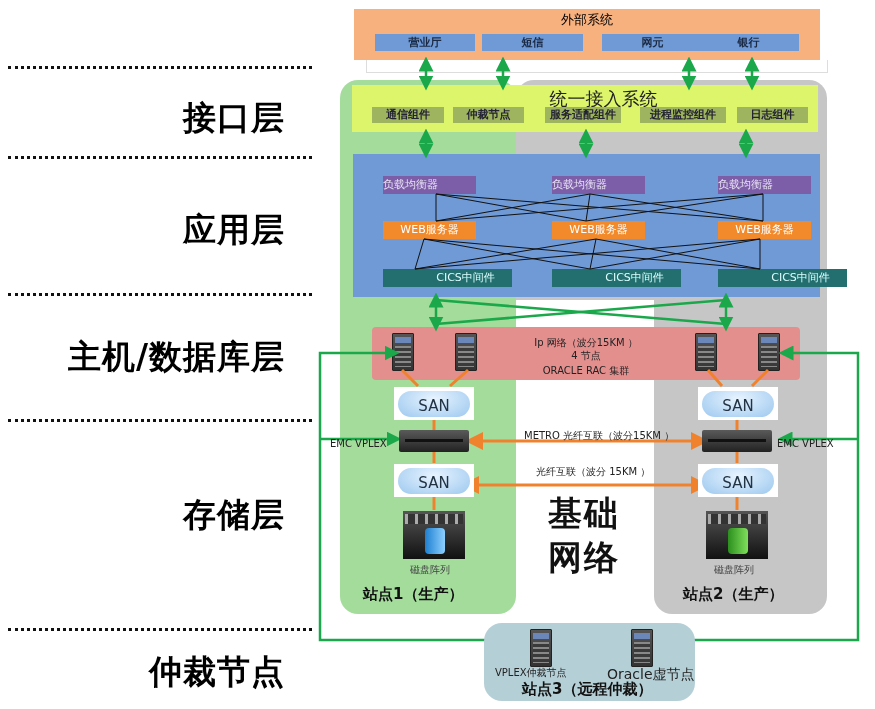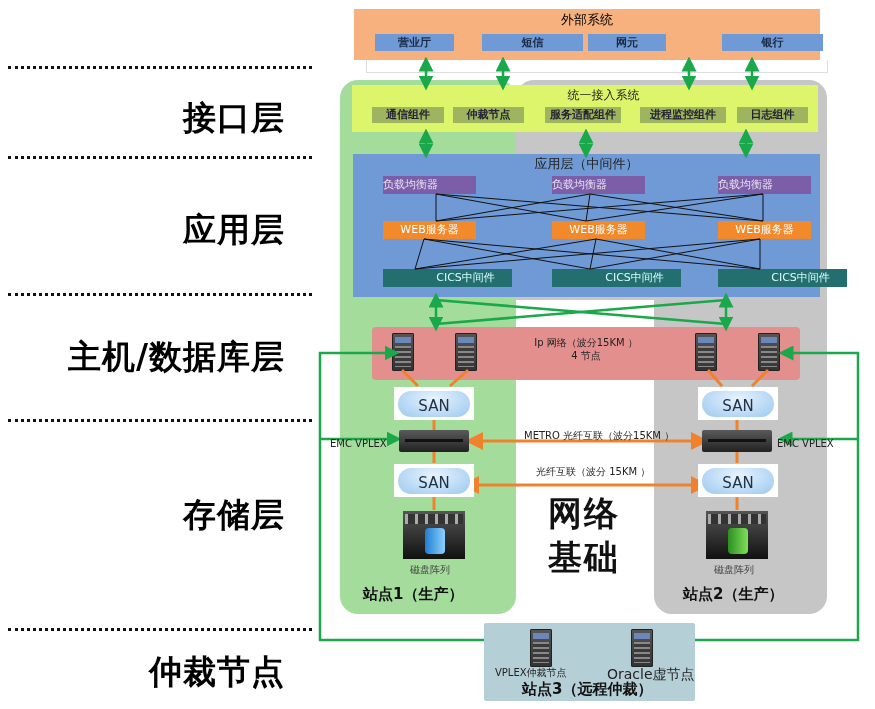--- a/index.html
+++ b/index.html
@@ -10,21 +10,21 @@
   .site-bg { position:absolute; border-radius:18px; }
   .site1 { left:340px; top:80px; width:176px; height:534px; background:#a4dc9c; }
   .site2 { left:654px; top:80px; width:173px; height:534px; background:#c6c6c6; }
   .gray-top { position:absolute; left:516px; top:80px; width:200px; height:220px; background:#c6c6c6; border-radius:18px 18px 0 0; }
   .site-title { position:absolute; font-weight:bold; font-size:15px; color:#111; white-space:nowrap; }
   .ext { position:absolute; left:354px; top:9px; width:466px; height:51px; background:#f6b17f; }
   .ext-shadow { position:absolute; left:366px; top:60px; width:460px; height:12px; border:1px solid #ddd; border-top:none; background:#fff; }
   .ext-title { position:absolute; left:0; right:0; top:2px; text-align:center; font-size:13px; color:#000000; }
   .ext-item { position:absolute; top:25px; height:17px; background:#6f9ad6; font-size:11px; font-weight:bold; text-align:center; line-height:17px; color:#1b2a44; }
   .uni { position:absolute; left:352px; top:85px; width:466px; height:47px; background:#dcf56a; }
-  .uni-title { position:absolute; left:0; right:0; top:2px; text-align:center; font-size:12px; color:#222;padding-left:37px; }
+  .uni-title { position:absolute; left:0; right:0; top:2px; text-align:center; font-size:18px; color:#222;padding-left:37px; }
   .uni-item { position:absolute; top:22px; height:16px; background:#9fb45e; font-size:11px; font-weight:bold; text-align:center; line-height:16px; color:#223; }
   .app { position:absolute; left:353px; top:154px; width:467px; height:143px; background:#6f9ad6; }
   .app-title { position:absolute; left:0; right:0; top:1px; text-align:center; font-size:13px; color:#222; }
   .lb { position:absolute; height:18px; background:#7b5ea7; font-size:11px; color:#e8e0f4; text-align:left; line-height:18px; width:93px; }
   .web { position:absolute; height:18px; background:#f28a2c; font-size:11px; color:#fff; text-align:center; line-height:18px; width:93px; }
   .cics { position:absolute; height:18px; background:#236f70; font-size:11px; color:#dff; text-align:center; line-height:18px; width:93px;padding-left:36px; }
   .db { position:absolute; left:372px; top:327px; width:428px; height:53px; background:#e38f8e; border-radius:4px; }
   .db-text { position:absolute; left:0; right:0; text-align:center; font-size:10px; color:#222; white-space:nowrap; }
   .server { position:absolute; width:20px; height:36px; background:linear-gradient(#555,#333); border:1px solid #222; border-radius:1px; }
   .server::before { content:""; position:absolute; left:2px; right:2px; top:3px; height:6px; background:#6b86b8; }
@@ -33,21 +33,21 @@
   .san { position:absolute; width:80px; height:33px; background:#fff; }
   .san-cloud { position:absolute; left:4px; top:4px; width:72px; height:26px; border-radius:14px;
      background:radial-gradient(ellipse at 50% 30%, #e8f4ff, #9cc8ef); }
   .san-label { position:absolute; left:0; right:0; top:10px; text-align:center; font-size:15px; color:#234; }
   .vplex { position:absolute; width:70px; height:22px; background:linear-gradient(#5a5a5a,#222); border-radius:2px; }
   .vplex::after { content:""; position:absolute; left:6px; right:6px; top:9px; height:3px; background:#111; }
   .disk { position:absolute; width:62px; height:48px; background:linear-gradient(#555,#111); }
   .disk::before { content:""; position:absolute; left:2px; right:2px; top:3px; height:10px; background:repeating-linear-gradient(90deg,#aaa 0 3px,#333 3px 10px); }
   .cyl { position:absolute; left:22px; top:17px; width:20px; height:26px; border-radius:4px; }
   .small-text { position:absolute; font-size:11px; color:#222; white-space:nowrap; }
-  .site3 { position:absolute; left:484px; top:623px; width:211px; height:78px; background:#b5cfd6; border-radius:2px; }
+  .site3 { position:absolute; left:484px; top:623px; width:211px; height:78px; background:#b5cfd6; border-radius:18px; }
   .big-text { position:absolute; font-weight:bold; font-size:34px; color:#111; letter-spacing:2px; line-height:44px; text-align:center; }
   svg.overlay { position:absolute; left:0; top:0; }
 </style>
 </head>
 <body>
 
 <div class="dots" style="top:66px"></div>
 <div class="dots" style="top:156px"></div>
 <div class="dots" style="top:293px"></div>
 <div class="dots" style="top:419px"></div>
@@ -59,51 +59,51 @@
 <div class="layer-label" style="left:140px; top:493px; width:145px;">存储层</div>
 <div class="layer-label" style="left:100px; top:650px; width:185px;">仲裁节点</div>
 
 <div class="gray-top"></div>
 <div class="site-bg site2"></div>
 <div class="site-bg site1"></div>
 
 <div class="ext-shadow"></div>
 <div class="ext">
   <div class="ext-title">外部系统</div>
-  <div class="ext-item" style="left:21px; width:79px;">营业厅</div>
+  <div class="ext-item" style="left:21px; width:100px;">营业厅</div>
   <div class="ext-item" style="left:128px; width:101px;">短信</div>
-  <div class="ext-item" style="left:234px; width:78px;">网元</div>
-  <div class="ext-item" style="left:344px; width:101px;margin-left:24px;">银行</div>
+  <div class="ext-item" style="left:248px; width:101px;">网元</div>
+  <div class="ext-item" style="left:344px; width:101px;">银行</div>
 </div>
 
 <div class="uni">
   <div class="uni-title">统一接入系统</div>
   <div class="uni-item" style="left:20px; width:72px;">通信组件</div>
   <div class="uni-item" style="left:101px; width:71px;">仲裁节点</div>
   <div class="uni-item" style="left:178px; width:76px;margin-left:15px;">服务适配组件</div>
   <div class="uni-item" style="left:288px; width:86px;">进程监控组件</div>
   <div class="uni-item" style="left:385px; width:71px;">日志组件</div>
 </div>
 
 <div class="app">
-  <div class="app-title">应用层（中间件）</div>
   <div class="lb" style="left:30px; top:22px;">负载均衡器</div>
   <div class="lb" style="left:199px; top:22px;">负载均衡器</div>
   <div class="lb" style="left:365px; top:22px;">负载均衡器</div>
   <div class="web" style="left:30px; top:67px;">WEB服务器</div>
   <div class="web" style="left:199px; top:67px;">WEB服务器</div>
   <div class="web" style="left:365px; top:67px;">WEB服务器</div>
   <div class="cics" style="left:30px; top:115px;">CICS中间件</div>
   <div class="cics" style="left:199px; top:115px;">CICS中间件</div>
   <div class="cics" style="left:365px; top:115px;">CICS中间件</div>
 </div>
 
 <div class="db">
   <div class="db-text" style="top:9px;">Ip 网络（波分15KM ）</div>
   <div class="db-text" style="top:22px;">4 节点</div>
+  <div class="db-text" style="top:37px;">ORACLE RAC  集群</div>
 </div>
 <div class="server" style="left:392px; top:333px;"></div>
 <div class="server" style="left:455px; top:333px;"></div>
 <div class="server" style="left:695px; top:333px;"></div>
 <div class="server" style="left:758px; top:333px;"></div>
 
 <svg class="overlay" width="875" height="709">
   <defs>
     <marker id="ga" markerWidth="6" markerHeight="6" refX="3" refY="3" orient="auto-start-reverse">
       <path d="M0,0 L6,3 L0,6 z" fill="#1aa84b"></path>
@@ -198,22 +198,22 @@
 <div class="disk" style="left:403px; top:511px;">
     <div class="cyl" style="background:linear-gradient(90deg,#1e7fd0,#8cd0ff);"></div>
   </div>
 <div class="disk" style="left:706px; top:511px;">
     <div class="cyl" style="background:linear-gradient(90deg,#2c8f1e,#7fe05b);"></div>
   </div>
 <div class="small-text" style="left:410px; top:563px; font-size:10px; color:#444;">磁盘阵列</div>
 <div class="small-text" style="left:714px; top:563px; font-size:10px; color:#444;">磁盘阵列</div>
 
 <div class="big-text" id="bignet" style="left:536px; top:491px; width:96px;">
+    <div>基础</div>
     <div>网络</div>
-    <div>基础</div>
   </div>
 
 <div class="site-title" style="left:363px; top:585px;">站点1（生产）</div>
 <div class="site-title" style="left:683px; top:585px;">站点2（生产）</div>
 
 <div class="site3">
   <div class="server" style="left:46px; top:6px;"></div>
   <div class="server" style="left:147px; top:6px;"></div>
   <div class="small-text" style="left:11px; top:43px; font-size:10px;">VPLEX仲裁节点</div>
   <div class="small-text" style="left:123px; top:43px; font-size:14px;">Oracle虚节点</div>

